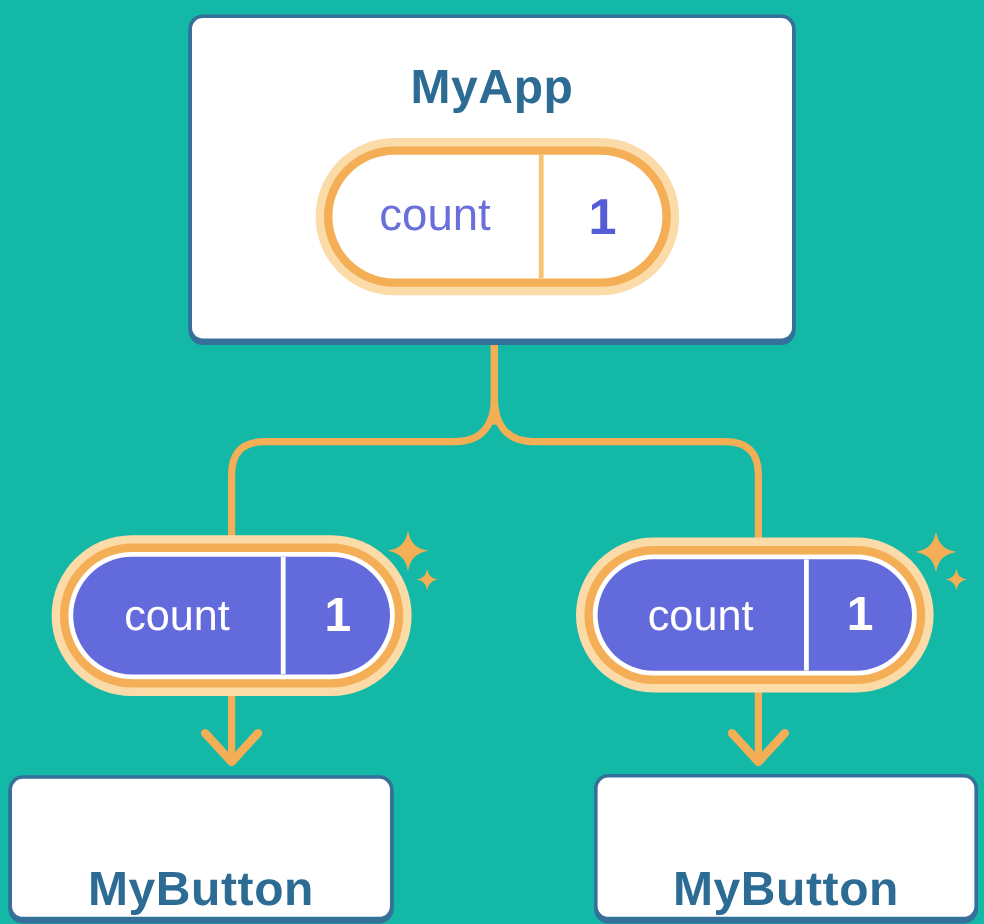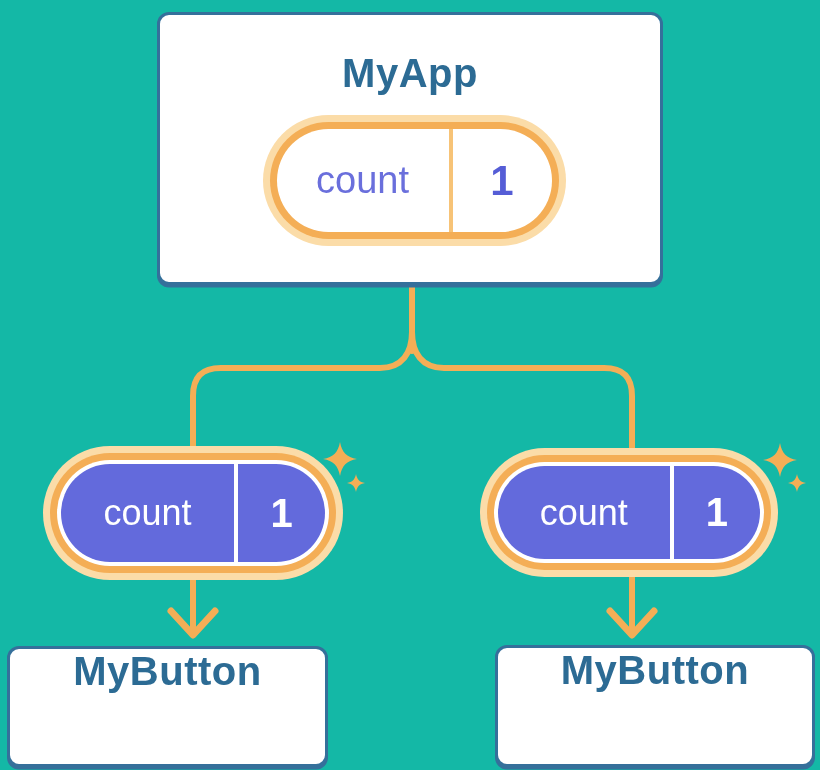--- a/index.html
+++ b/index.html
@@ -19,21 +19,21 @@
     position:absolute;z-index:1;
     background:#ffffff;
     border:3px solid var(--card-border,#35709B);
     border-radius:12px;
     box-shadow:0 2.5px 0 var(--card-border,#35709B);
     box-sizing:border-box;
     color:var(--card-text,#2C6B94);
   }
   .root-card{left:157px;top:12px;width:506px;height:273px;text-align:center;}
   .card-title{margin-top:36px;font-size:40px;font-weight:600;letter-spacing:.5px;}
-  .btn-card{display:flex;align-items:flex-start;justify-content:center;font-size:40px;font-weight:600;letter-spacing:.5px;}
+  .btn-card{display:flex;align-items:flex-end;justify-content:center;font-size:40px;font-weight:600;letter-spacing:.5px;}
   .btn-card.left{left:7px;top:646px;width:321px;height:121px;}
   .btn-card.right{left:495px;top:645px;width:320px;height:122px;}
 
   .pill-halo{
     position:absolute;z-index:1;
     background:var(--accent-orange-light,#FBDCA8);
     border-radius:999px;padding:7px;box-sizing:border-box;text-align:right;
   }
   .pill-ring{background:var(--accent-orange,#F4AE56);border-radius:999px;padding:7px;height:100%;box-sizing:border-box;}
   .pill-body{border-radius:999px;height:100%;display:flex;align-items:stretch;overflow:hidden;box-sizing:border-box;}

